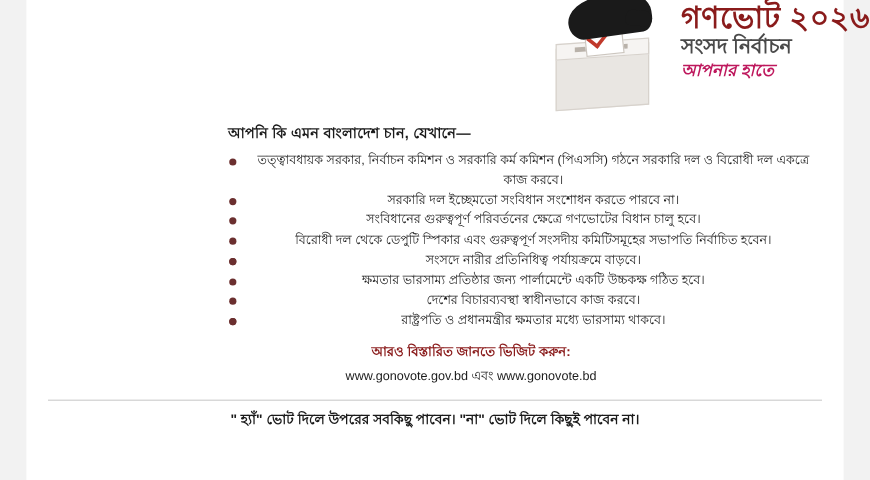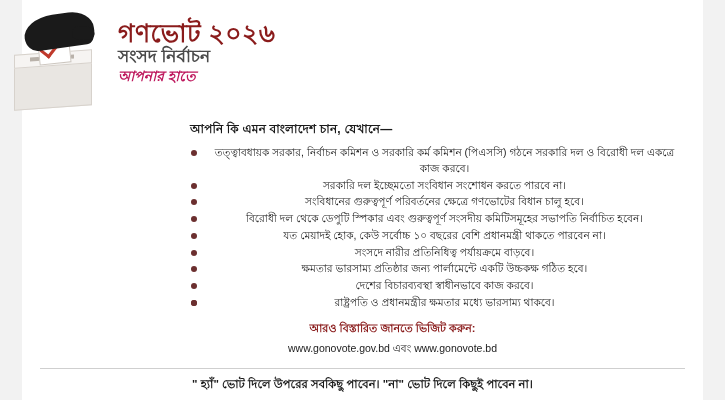--- a/index.html
+++ b/index.html
@@ -28,23 +28,23 @@
     width: 22px;
     background: #f2f2f2;
   }
   .edge.left { left: 0; }
   .edge.right { right: 0; }
 
   
   .header {
     position: relative;
     height: 98px;
-    padding-top: 18px;
+    padding-top: 0;
     display: flex;
-    justify-content: flex-start;
+    justify-content: flex-end;
     align-items: flex-start;
   }
   .header-inner {
     display: flex;
     align-items: flex-start;
     gap: 6px;
   }
   .ballot-art {
     position: relative;
     width: 112px;
@@ -248,21 +248,21 @@
   </div>
 
   <div class="content">
     <div class="lead">আপনি কি এমন বাংলাদেশ চান, যেখানে—</div>
 
     <ul class="points">
       <li><span class="bullet"></span><span>তত্ত্বাবধায়ক সরকার, নির্বাচন কমিশন ও সরকারি কর্ম কমিশন (পিএসসি) গঠনে সরকারি দল ও বিরোধী দল একত্রে কাজ করবে।</span></li>
       <li><span class="bullet"></span><span>সরকারি দল ইচ্ছেমতো সংবিধান সংশোধন করতে পারবে না।</span></li>
       <li><span class="bullet"></span><span>সংবিধানের গুরুত্বপূর্ণ পরিবর্তনের ক্ষেত্রে গণভোটের বিধান চালু হবে।</span></li>
       <li><span class="bullet"></span><span>বিরোধী দল থেকে ডেপুটি স্পিকার এবং গুরুত্বপূর্ণ সংসদীয় কমিটিসমূহের সভাপতি নির্বাচিত হবেন।</span></li>
-      <li><span class="bullet"></span><span>যত মেয়াদই হোক, কেউ সর্বোচ্চ ১০ বছরের বেশি প্রধানমন্ত্রী থাকতে পারবেন না।</span></li>
+      <li><span class="bullet"></span></li>
       <li><span class="bullet"></span><span>সংসদে নারীর প্রতিনিধিত্ব পর্যায়ক্রমে বাড়বে।</span></li>
       <li><span class="bullet"></span><span>ক্ষমতার ভারসাম্য প্রতিষ্ঠার জন্য পার্লামেন্টে একটি উচ্চকক্ষ গঠিত হবে।</span></li>
       <li><span class="bullet"></span><span>দেশের বিচারব্যবস্থা স্বাধীনভাবে কাজ করবে।</span></li>
       <li><span class="bullet"></span></li>
       <li><span class="bullet"></span><span>রাষ্ট্রপতি ও প্রধানমন্ত্রীর ক্ষমতার মধ্যে ভারসাম্য থাকবে।</span></li>
     </ul>
 
     <div class="visit">
       <div class="visit-line">আরও বিস্তারিত জানতে ভিজিট করুন:</div>
       <div class="visit-urls">

